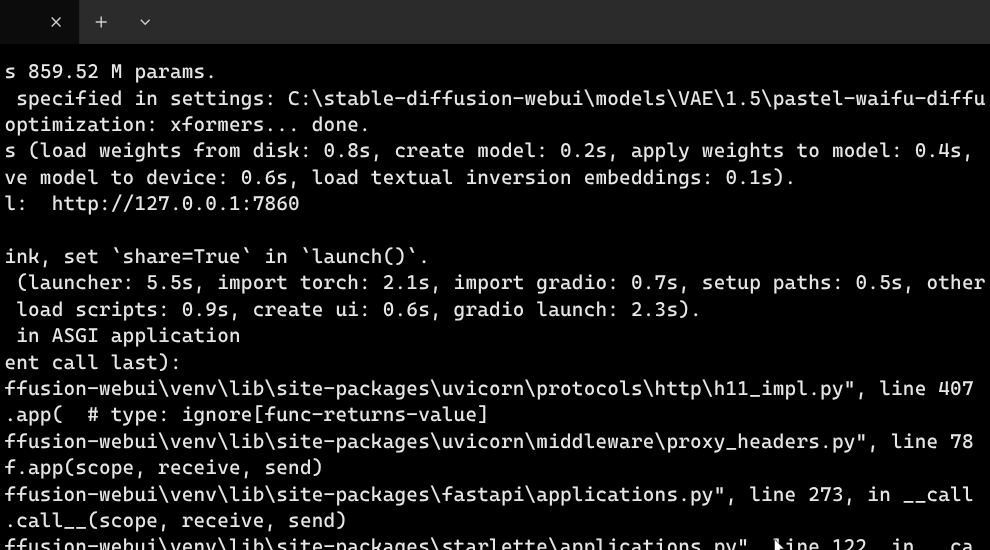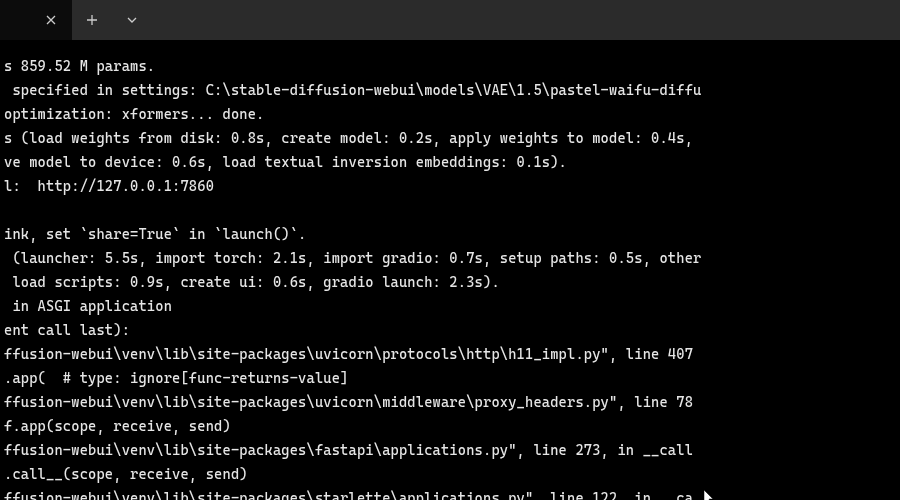--- a/index.html
+++ b/index.html
@@ -1,21 +1,21 @@
 <!DOCTYPE html>
 <html><head>
   <meta charset="utf-8">
   <style>
     * { margin: 0; padding: 0; box-sizing: border-box; }
     html, body { width: 900px; height: 500px; overflow: hidden; background: #000; font-family: "Cascadia Mono", "Consolas", monospace; }
     .title-bar { height: 40px; background: #2b2b2b; display: flex; align-items: stretch; }
     .tab { width: 72px; background: #0c0c0c; display: flex; align-items: center; justify-content: flex-end; padding-right: 10px; }
     .tab-close { width: 22px; height: 22px; display: flex; align-items: center; justify-content: center; color: #ccc; font-size: 12px; border-radius: 3px; cursor: pointer; }
     .tb-btn { width: 40px; display: flex; align-items: center; justify-content: center; color: #ccc; font-size: 15px; cursor: pointer; }
-    .terminal { background: #000; color: #e6e6e6; height: 460px; padding: 14px 0 0 0; font-size: 14px; line-height: 24px; white-space: pre; overflow: hidden; letter-spacing: 0.2px; }
+    .terminal { background: #000; color: #e6e6e6; height: 460px; padding: 14px 0 0 0; font-size: 18px; line-height: 24px; white-space: pre; overflow: hidden; letter-spacing: 0.2px; }
     .terminal .line { padding-left: 4px; }
     .blank { height: 24px; }
     .cursor-pointer { position: absolute; left: 704px; top: 490px; color: #fff; font-size: 14px; pointer-events: none; }
   </style>
 </head>
 <body>
 
 <div class="title-bar">
   <div class="tab">
     <div class="tab-close" title="Close tab">

